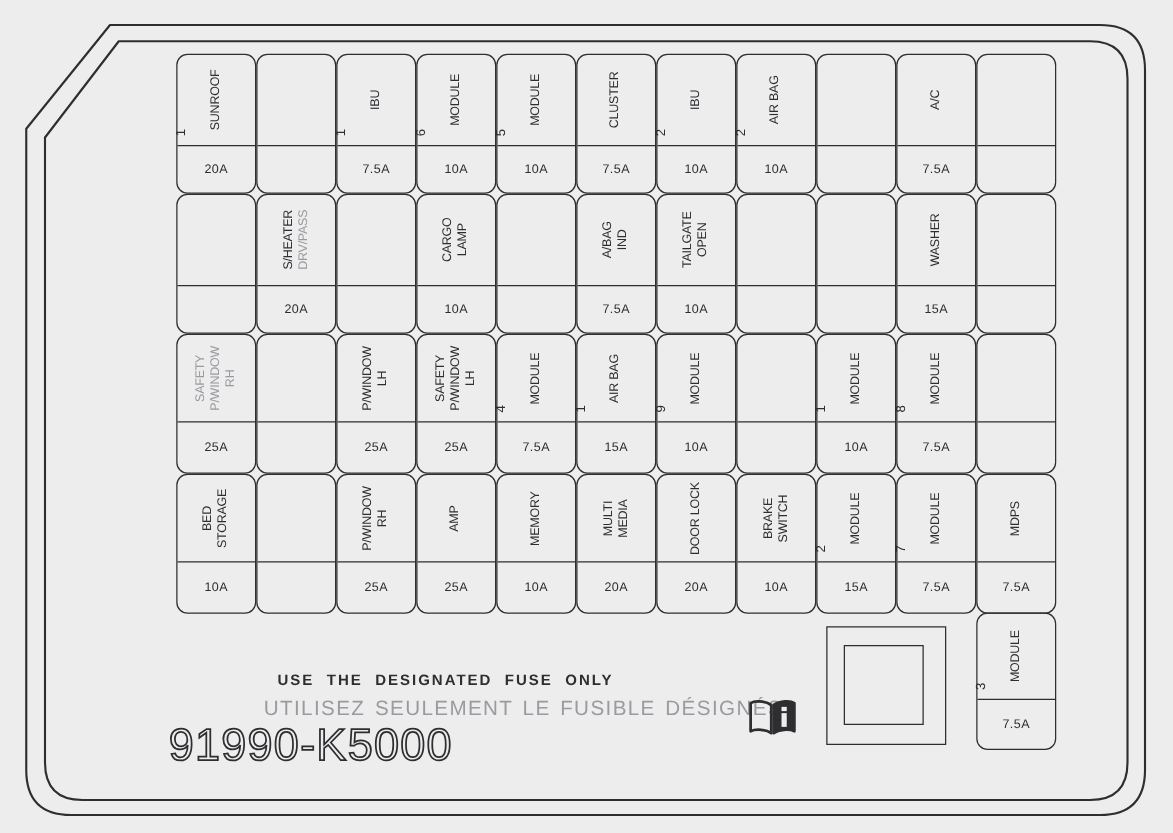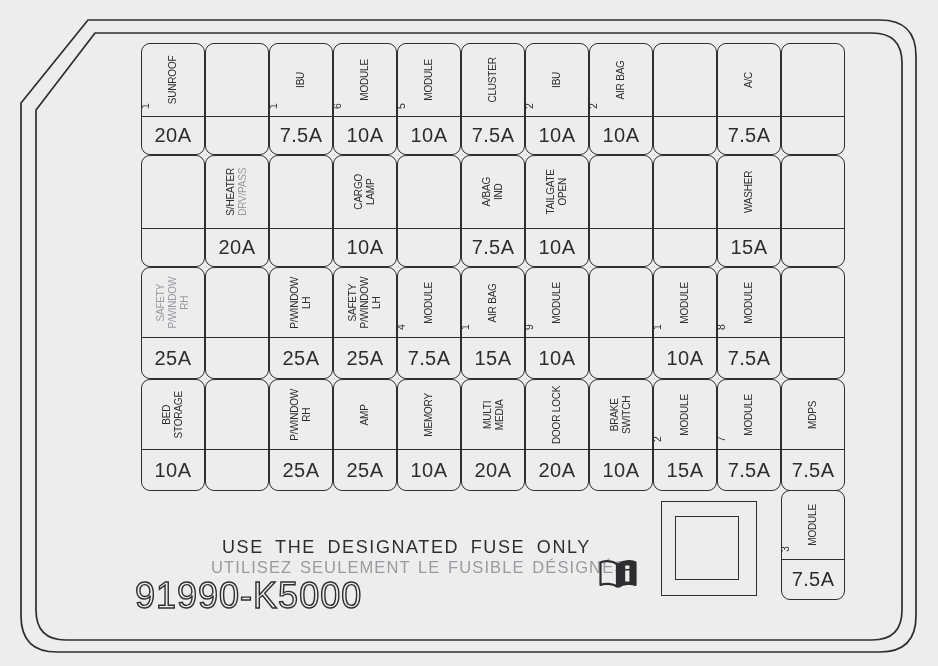--- a/index.html
+++ b/index.html
@@ -25,25 +25,25 @@
   }
   .rot .gray{color:var(--gray);}
   .rot span{display:block;white-space:pre-line;}
   .num{
     position:absolute;left:0px;bottom:4px;transform:rotate(-90deg);
     font-size:10.5px;color:var(--text);font-weight:500;
   }
   .amp-area{
     border-top:1.6px solid var(--line);flex:1;
     display:flex;align-items:center;justify-content:center;
-    font-size:20px;letter-spacing:0.4px;color:var(--text);
+    font-size:10px;letter-spacing:0.4px;color:var(--text);
   }
   .note-en{
-    position:absolute;left:222px;top:537px;font-size:18px;
-    letter-spacing:1.6px;word-spacing:5px;color:var(--text);white-space:nowrap;
+    position:absolute;left:222px;top:537px;font-size:12px;
+    letter-spacing:1.6px;word-spacing:5px;color:var(--text);white-space:nowrap;font-weight:bold;
   }
   .note-fr{
     position:absolute;left:211px;top:558px;font-size:16.5px;
     letter-spacing:1.1px;word-spacing:2px;color:var(--gray);white-space:nowrap;
   }
   svg.partnum{position:absolute;left:131px;top:572px;overflow:visible;}
   svg.partnum text{
     font-family:"Liberation Sans","DejaVu Sans",sans-serif;
     font-size:36px;letter-spacing:1px;
     fill:none;stroke:var(--line);stroke-width:1.4px;

